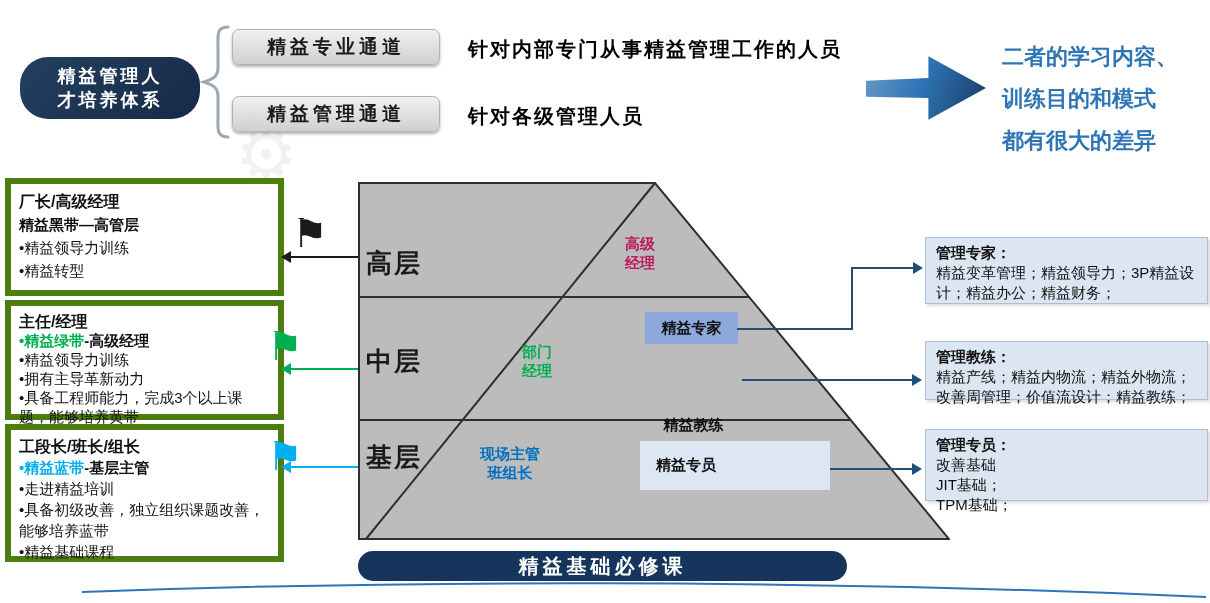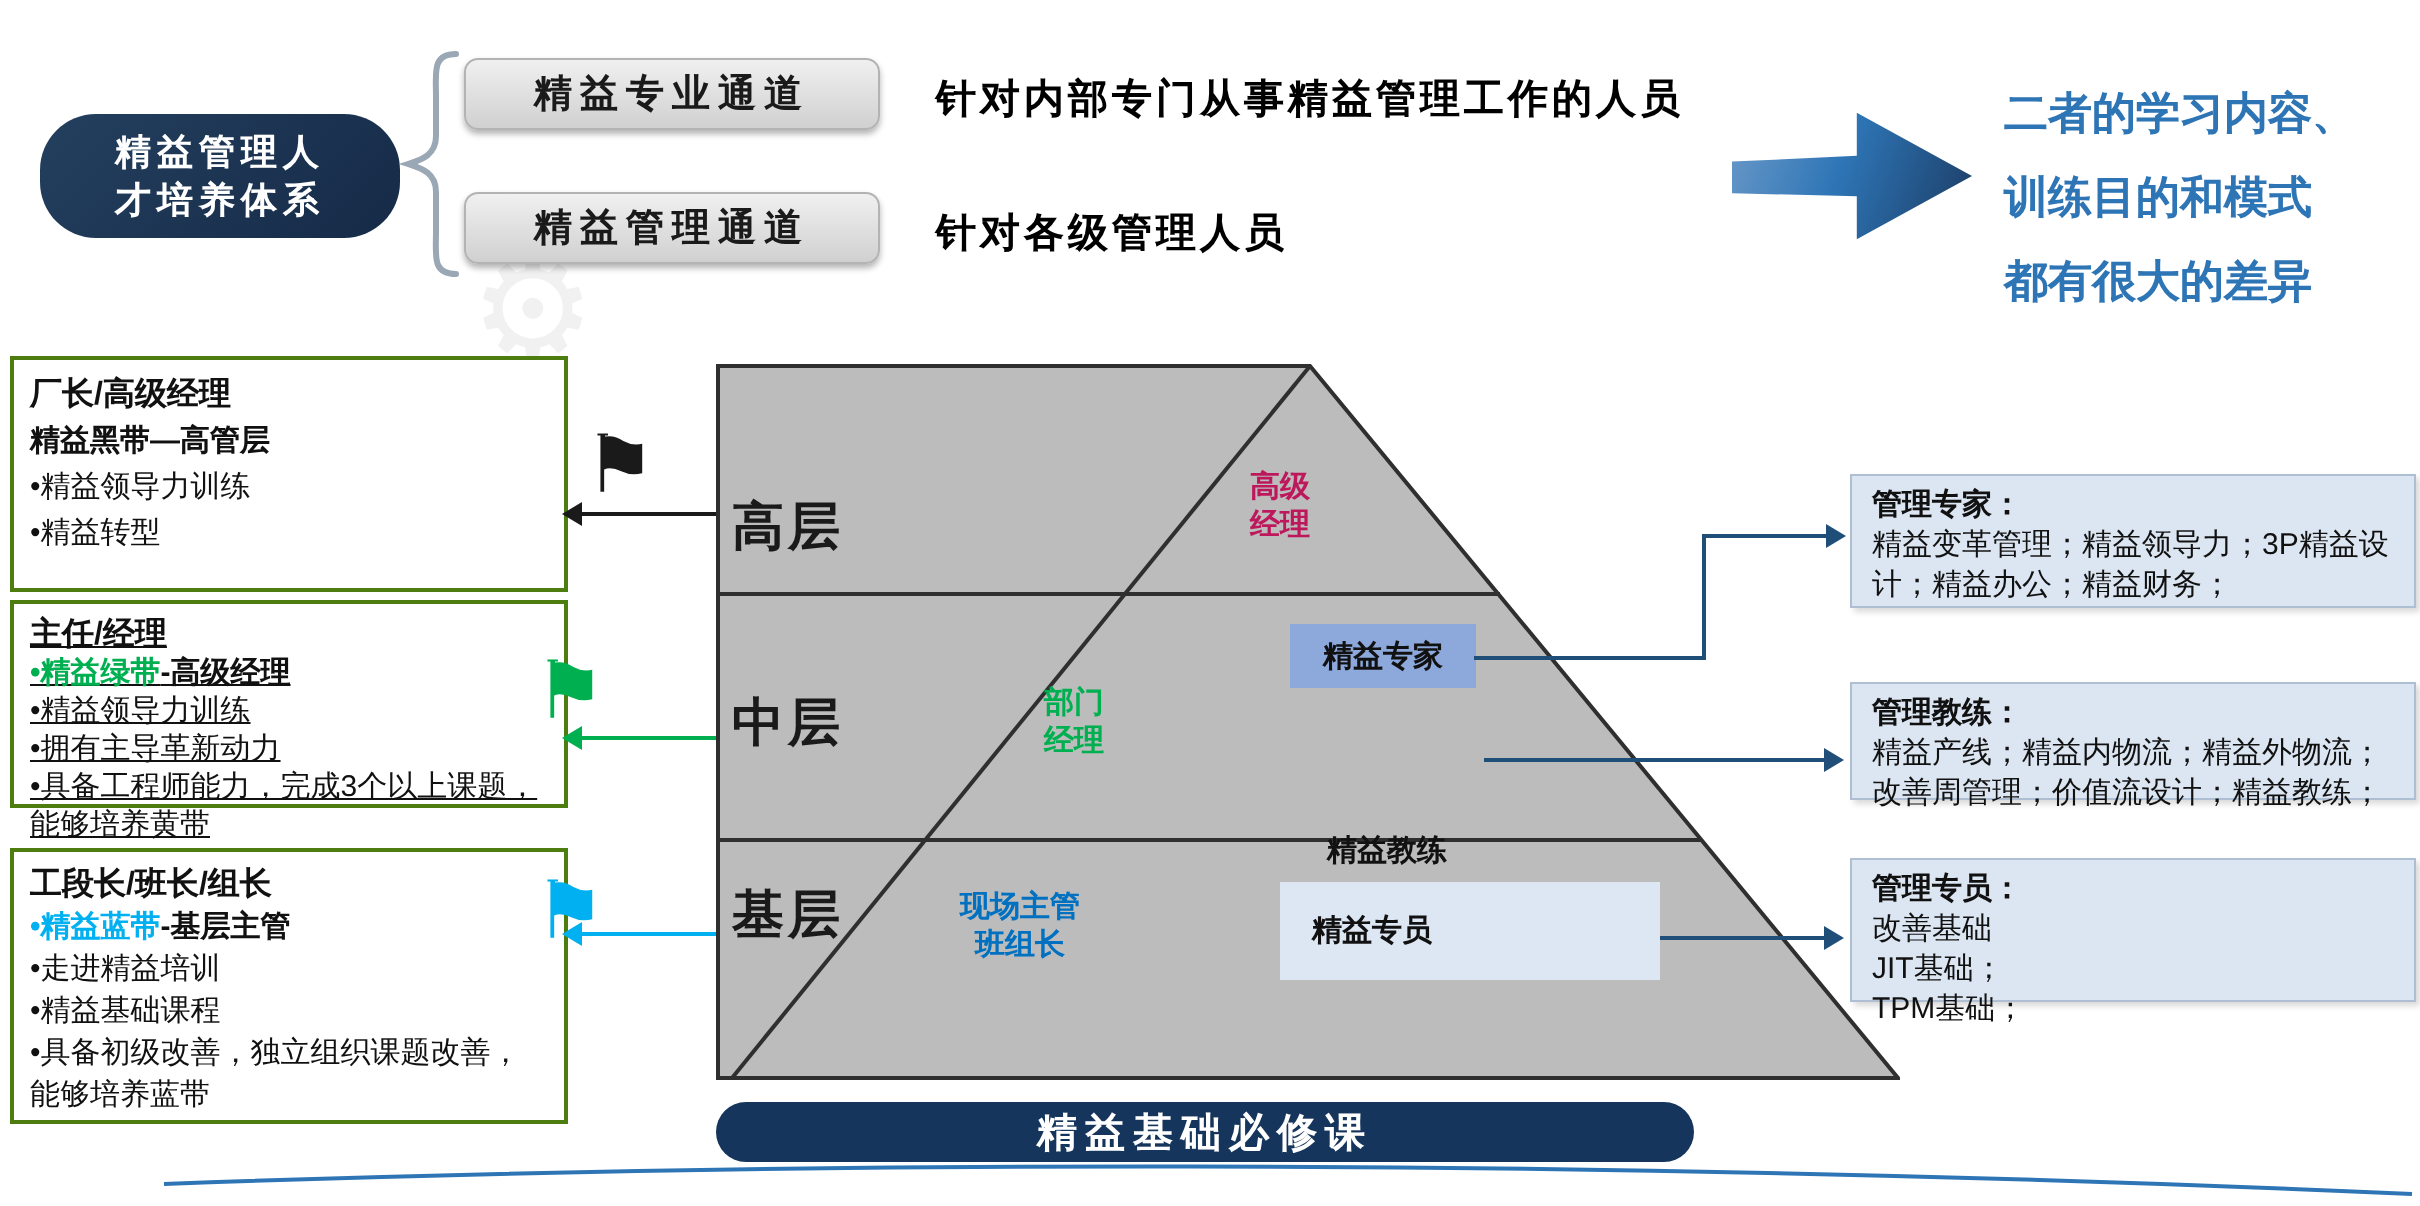--- a/index.html
+++ b/index.html
@@ -23,24 +23,24 @@
   .b1 { top:29px; } .b2 { top:96px; }
   .chdesc { position:absolute; left:468px; font-weight:bold; font-size:20px; letter-spacing:2px; color:#000; z-index:2; }
   .d1 { top:36px; } .d2 { top:103px; }
   .bigarrow { position:absolute; left:866px; top:52px; width:120px; height:72px; z-index:2;
               background:linear-gradient(110deg,#6d9bc9 0%,#2e75b6 45%,#1b3a61 100%);
               clip-path:polygon(0% 40%,52% 36%,52% 6%,100% 50%,52% 94%,52% 64%,0% 62%); }
   .note { position:absolute; left:1002px; top:36px; width:205px; color:#2e75b6; font-size:22px; font-weight:600;
           line-height:42px; white-space:pre-line; z-index:2; }
 
   
-  .lbox { position:absolute; left:5px; width:279px; background:#fff; border:2px solid #4d7c0f; padding:6px 8px;
+  .lbox { position:absolute; left:5px; width:279px; background:#fff; border:6px solid #4d7c0f; padding:6px 8px;
           font-size:15px; color:#111; z-index:2; }
   .lb1 { top:178px; height:118px; line-height:23px; }
-  .lb2 { top:300px; height:104px; line-height:19px;text-decoration:underline; }
+  .lb2 { top:300px; height:120px; line-height:19px; }
   .lb3 { top:424px; height:138px; line-height:21px; }
   .lt { font-weight:bold; font-size:16px; }
   .belt { font-weight:bold; }
   .beltline { font-weight:bold; }
   .k1 { color:#111; } .k2 { color:#00b050; } .k3 { color:#00b0f0; }
 
   
   .flag { position:absolute; font-size:40px; line-height:1; z-index:3; }
   .f1 { left:292px; top:213px; color:#1a1a1a; }
   .f2 { left:267px; top:326px; color:#00b050; }
@@ -124,22 +124,22 @@
     <div class="lt">主任/经理</div>
     <div class="beltline"><span class="belt k2">•精益绿带</span><span>-高级经理</span></div>
     <div>•精益领导力训练</div>
     <div>•拥有主导革新动力</div>
     <div>•具备工程师能力，完成3个以上课题，能够培养黄带</div>
   </div>
   <div class="lbox lb3">
     <div class="lt">工段长/班长/组长</div>
     <div class="beltline"><span class="belt k3">•精益蓝带</span><span>-基层主管</span></div>
     <div>•走进精益培训</div>
+    <div>•具备初级改善，独立组织课题改善，能够培养蓝带</div>
     <div>•精益基础课程</div>
-    <div>•具备初级改善，独立组织课题改善，能够培养蓝带</div>
   </div>
 
   <span class="flag f1">⚑</span>
   <span class="flag f2">⚑</span>
   <span class="flag f3">⚑</span>
   <div class="hline l1"></div>
   <div class="lhead lh1"></div>
   <div class="hline l2"></div>
   <div class="lhead lh2"></div>
   <div class="hline l3"></div>

